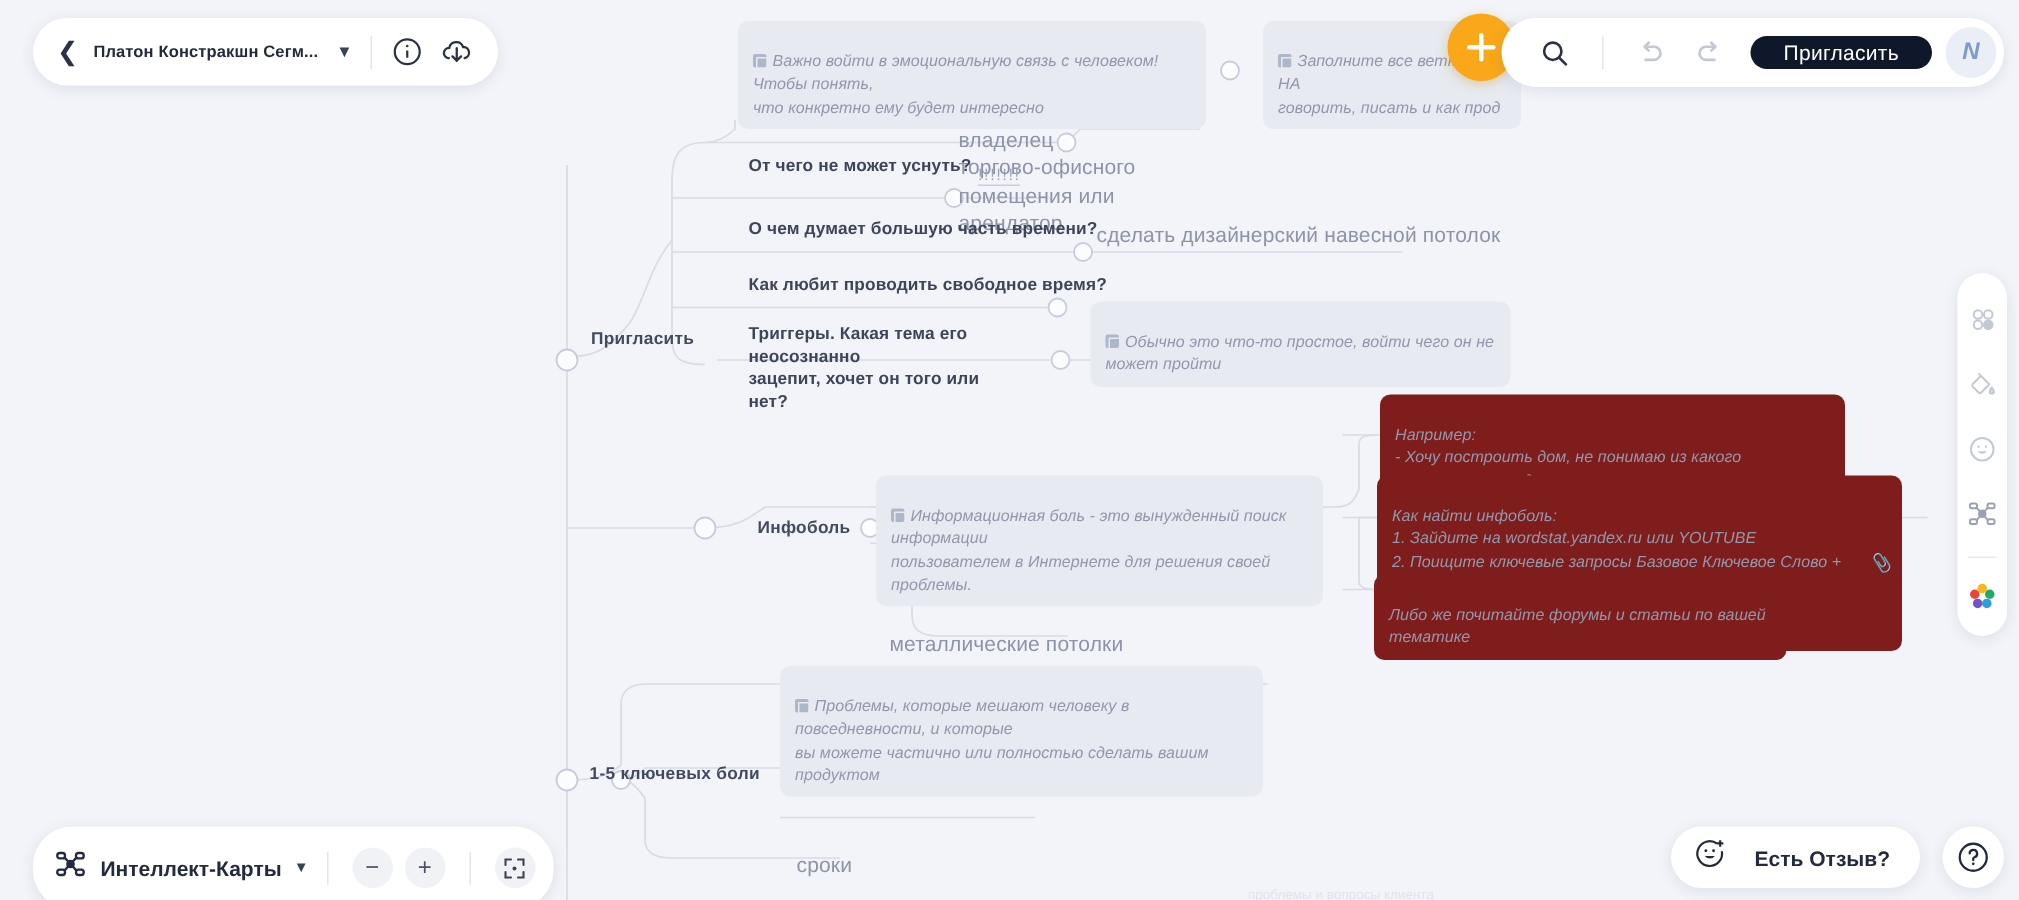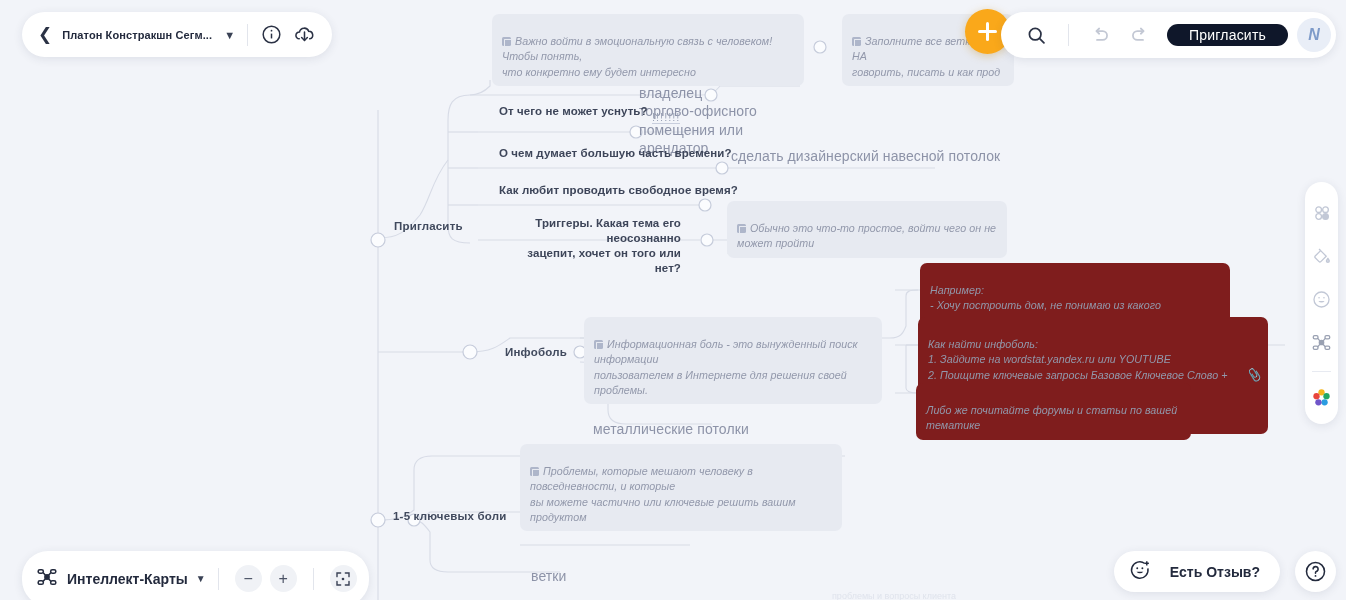--- a/index.html
+++ b/index.html
@@ -217,28 +217,28 @@
 арендатор</div>
 
     <div class="node topic" style="left:490px; top:100px;">От чего не может уснуть?</div>
     <div class="hatch" style="left:652px; top:111px;">!!!!!!!</div>
 
     <div class="node topic" style="left:490px; top:142px;">О чем думает большую часть времени?</div>
     <div class="node" style="left:722px; top:143px;">сделать дизайнерский навесной потолок</div>
 
     <div class="node topic" style="left:490px; top:179px;">Как любит проводить свободное время?</div>
 
-    <div class="node topic" style="left:490px; top:212px; width:200px;text-align:right;">Триггеры. Какая тема его неосознанно
+    <div class="node topic" style="left:490px; top:212px; width:200px;">Триггеры. Какая тема его неосознанно
 зацепит, хочет он того или нет?</div>
     <div class="node" style="left:718px; top:236px;">конкретные сроки и цена проекта</div>
 
     <div class="node" style="left:584px; top:416px;">металлические потолки</div>
 
     <div class="node" style="left:522px; top:488px;">работа по его дизайн-проекту</div>
-    <div class="node" style="left:522px; top:563px;">ветки</div>
+    <div class="node" style="left:522px; top:563px;">сроки</div>
 
     <div class="note" style="left:492px; top:14px; width:312px;">
       <span class="nicon"></span><span>Важно войти в эмоциональную связь с человеком! Чтобы понять,
 что конкретно ему будет интересно</span>
     </div>
 
     <div class="note" style="left:842px; top:14px; width:172px;">
       <span class="nicon"></span><span>Заполните все ветки, и в  НА
 говорить, писать и как прод</span>
     </div>
@@ -265,21 +265,21 @@
 слова: +как, +что, какой, лучше...</span>
       <span class="clip-icon">📎</span>
     </div>
 
     <div class="note light" style="left:916px; top:383px; width:275px;">
       <span>Либо же почитайте форумы и статьи по вашей тематике</span>
     </div>
 
     <div class="note" style="left:520px; top:444px; width:322px;">
       <span class="nicon"></span><span>Проблемы, которые мешают человеку в повседневности, и которые
-вы можете частично или ключевые решить вашим продуктом</span>
+вы можете частично или полностью сделать вашим продуктом</span>
     </div>
 
     <div class="bottom-ghost">проблемы и вопросы клиента</div>
   </div>
 
   <div class="pill" id="title-bar">
     <span class="back">❮</span>
     <span class="tname">Платон Констракшн Сегм...</span>
     <span class="chev">▼</span>
     <span class="vdiv"></span>

